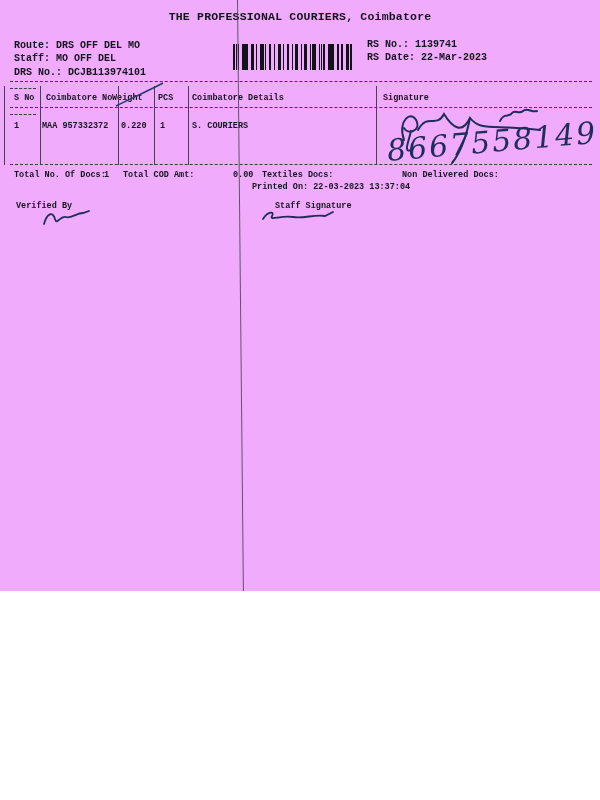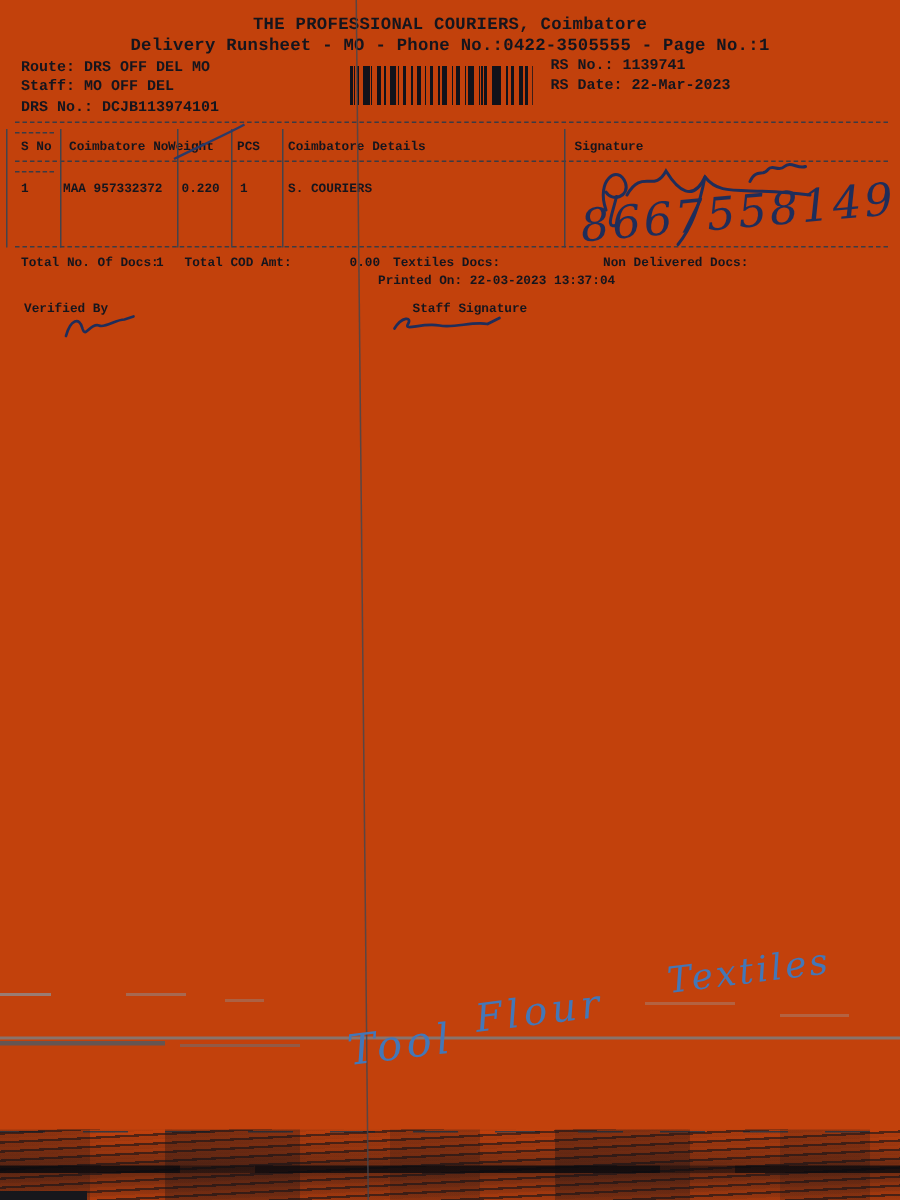--- a/index.html
+++ b/index.html
@@ -1,18 +1,18 @@
 <!DOCTYPE html>
 <html><head>
 <meta charset="utf-8">
 <style>
   html,body { margin:0; padding:0; background:#ffffff; }
   .page {
-    position:relative; width:600px; height:800px;
-    background:#c2410c;
+    position:relative; width:600px; height:591px;
+    background:#f0abfc;
     font-family:"Liberation Mono","DejaVu Sans Mono",monospace;
     color:#15151d; overflow:hidden;
   }
   .t { position:absolute; white-space:pre; font-weight:bold; line-height:1.1; }
   .fs-title { font-size:11.5px; letter-spacing:.2px; }
   .fs-meta  { font-size:10px;text-align:center; }
   .fs-body  { font-size:8.5px; }
   .center { left:0; width:600px; text-align:center; }
   .dash { position:absolute; height:0; border-top:1.6px dashed #3b3b44; }
   .vline { position:absolute; width:1px; background:#43434b; }
@@ -40,21 +40,20 @@
     background:repeating-linear-gradient(90deg,#3c3c44 0 30px, transparent 30px 55px);
   }
   .corner-dark { position:absolute; left:0; top:794px; width:58px; height:6px; background:#17171c; }
 </style>
 </head>
 <body>
 
 <div class="page">
 
   <div class="t fs-title center" style="top:11px">THE PROFESSIONAL COURIERS, Coimbatore</div>
-  <div class="t fs-title center" style="top:25px">Delivery Runsheet - MO - Phone No.:0422-3505555 - Page No.:1</div>
 
   <div class="t fs-meta" style="left:14px;top:40px"><span>Route:</span> <span>DRS OFF DEL MO</span></div>
   <div class="t fs-meta" style="left:14px;top:53px"><span>Staff:</span> <span>MO OFF DEL</span></div>
   <div class="t fs-meta" style="left:14px;top:67px"><span>DRS No.:</span> <span>DCJB113974101</span></div>
 
   <div class="barcode"></div>
 
   <div class="t fs-meta" style="left:367px;top:39px"><span>RS No.:</span> <span>1139741</span></div>
   <div class="t fs-meta" style="left:367px;top:52px"><span>RS Date:</span> <span>22-Mar-2023</span></div>
 

